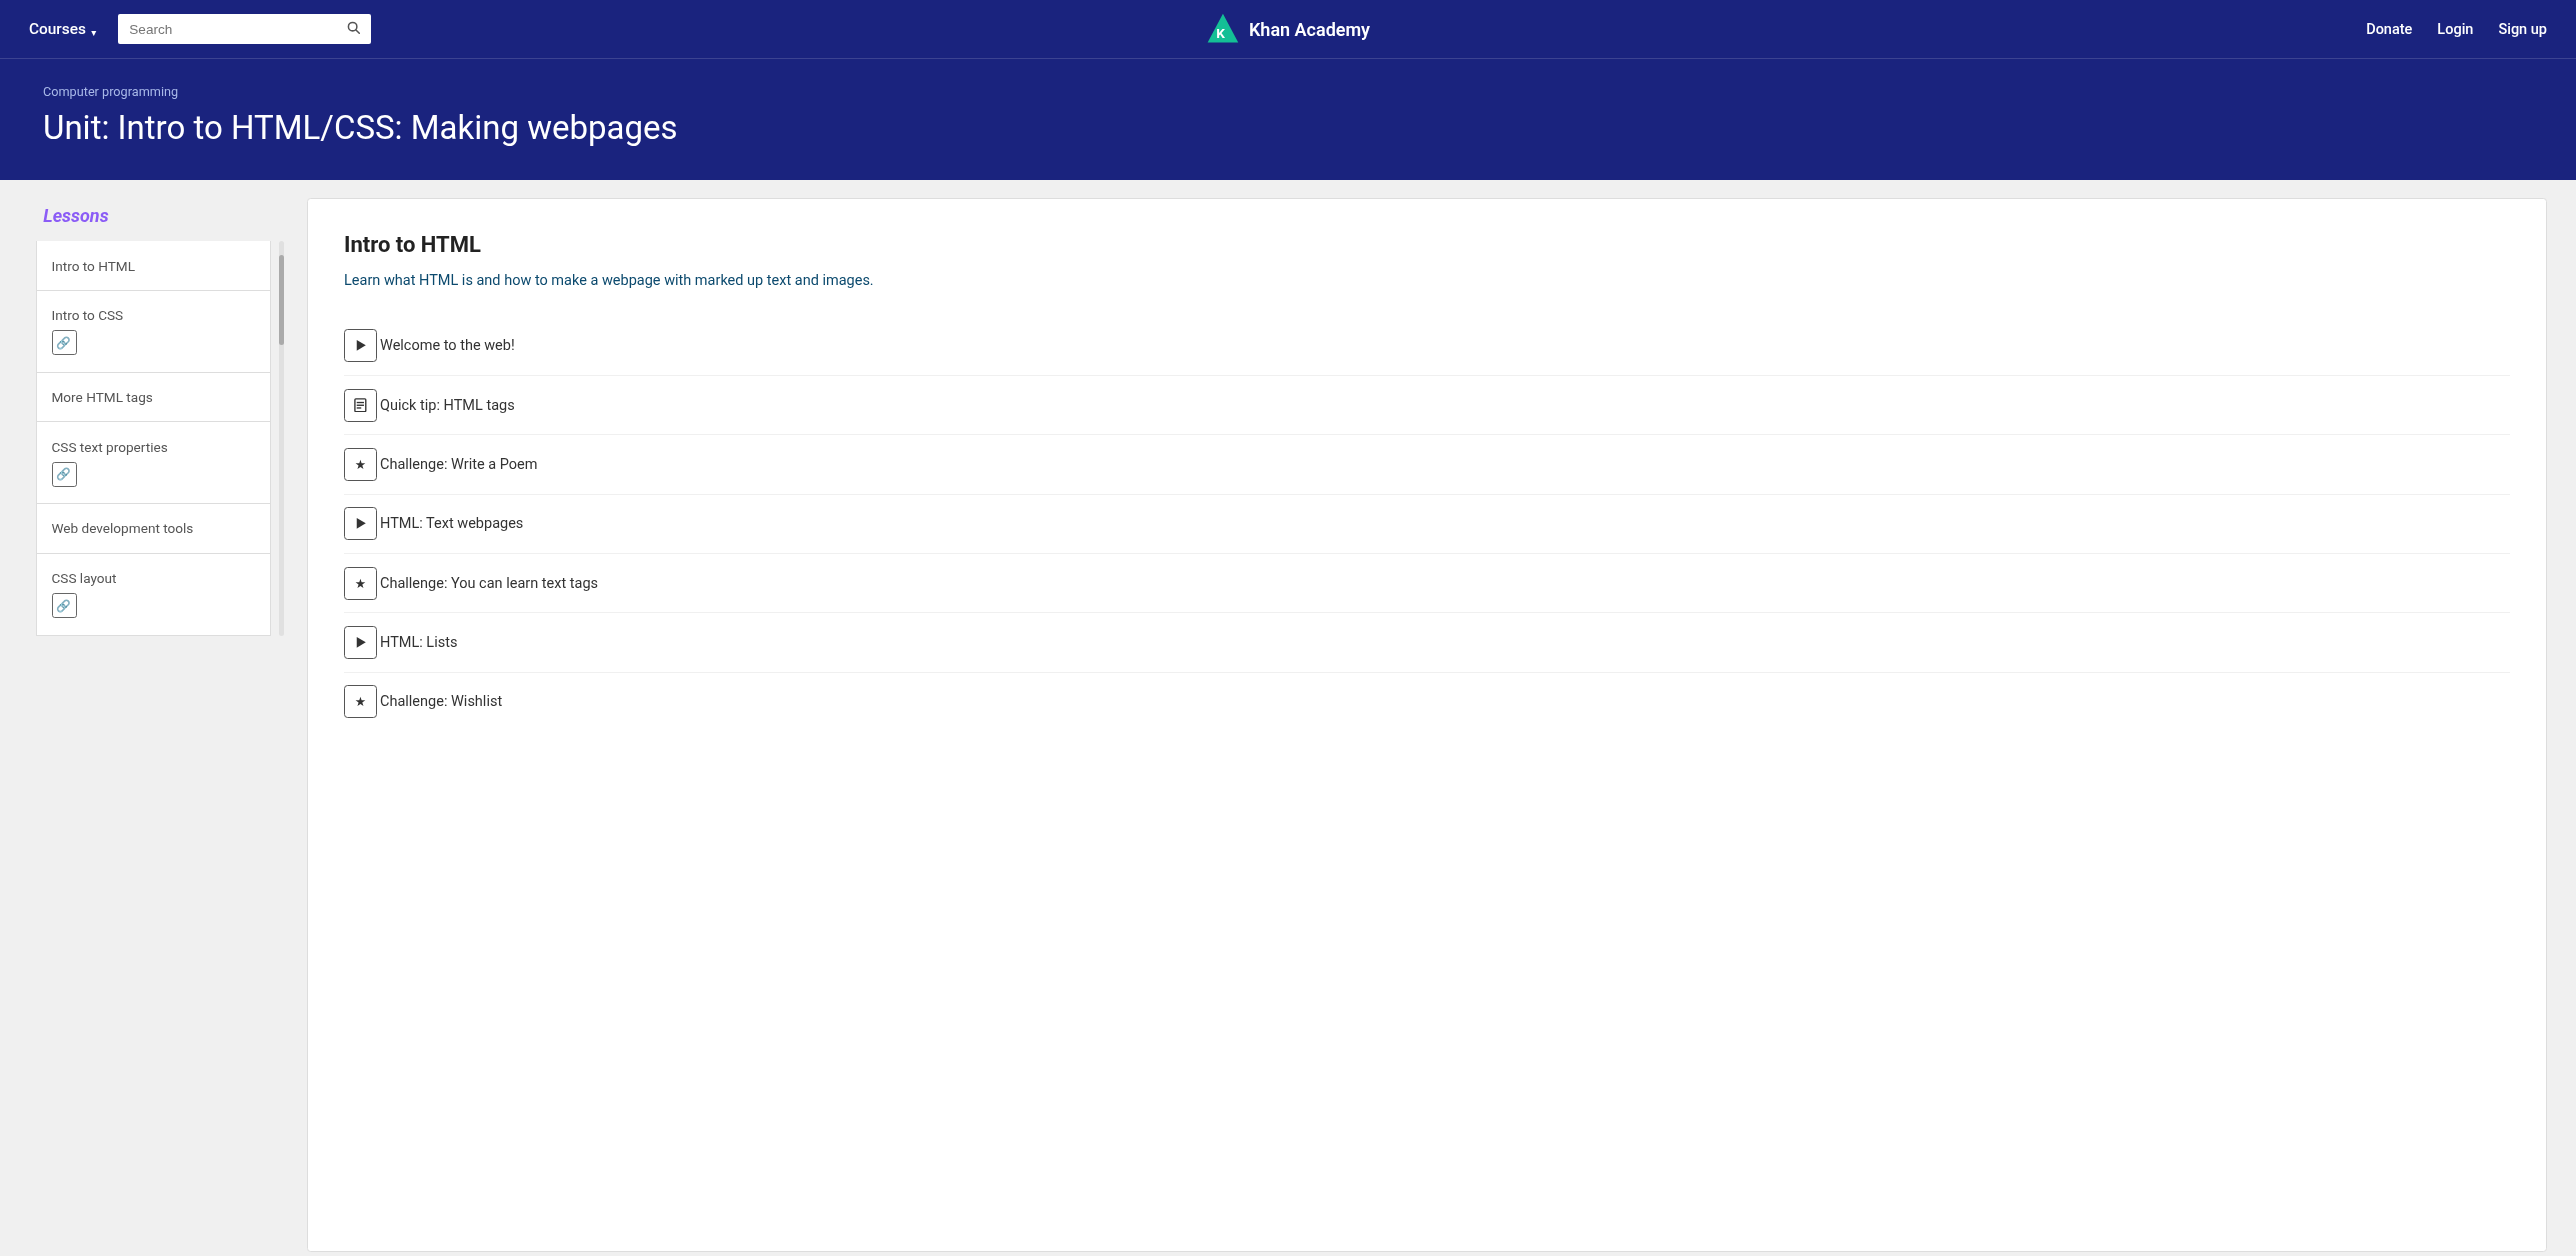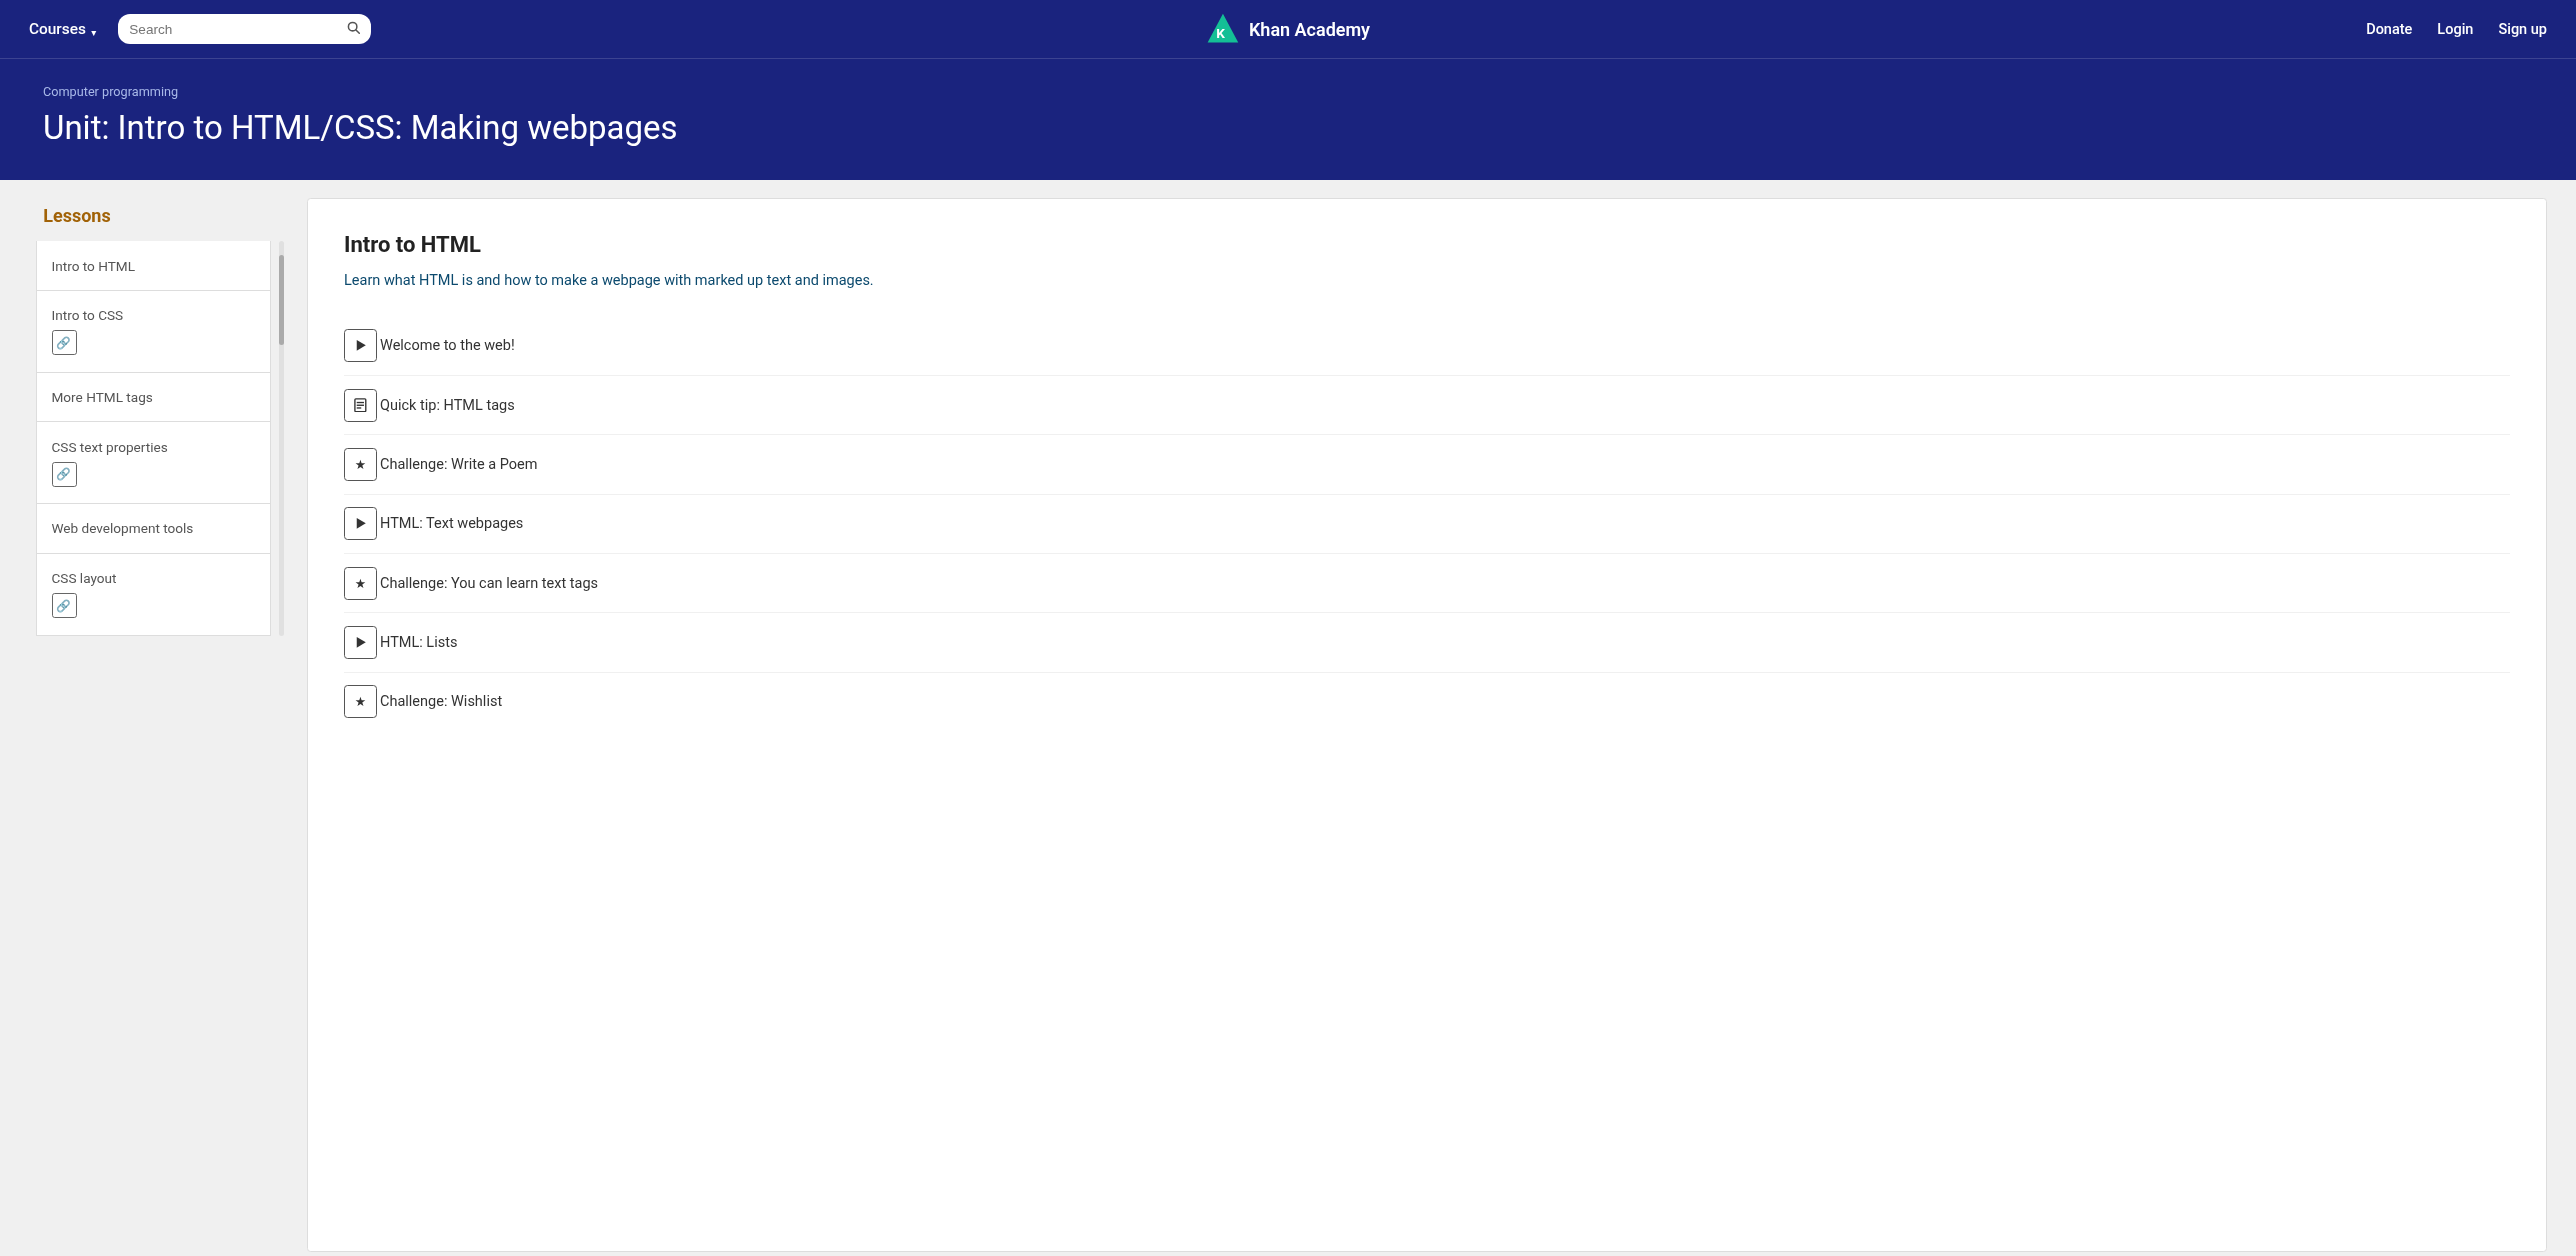--- a/index.html
+++ b/index.html
@@ -25,21 +25,21 @@
       white-space: nowrap;
     }
     .nav-chevron {
       font-size: 10px;
       color: #fff;
     }
     .search-box {
       display: flex;
       align-items: center;
       background: #fff;
-      border-radius: 12px;
+      border-radius: 2px;
       padding: 5.4px 11px;
       gap: 7.2px;
       width: 253px;
     }
     .search-box input {
       border: none;
       outline: none;
       font-size: 13.6px;
       color: #333;
       width: 100%;
@@ -106,23 +106,24 @@
 
     
     .sidebar {
       width: 289px;
       flex-shrink: 0;
       padding: 25px 0 0 36px;
     }
     .sidebar-title {
       font-size: 18px;
       font-weight: 700;
-      color: #a16207;
+      color: #8b5cf6;
       margin-bottom: 14.5px;
       padding-left: 7.2px;
+      font-style: italic;
     }
     .sidebar-divider {
       height: 0.9px;
       background: #ccc;
       margin-bottom: 0;
     }
     .sidebar-item {
       background: #fff;
       border: 0.9px solid #ddd;
       border-top: none;

